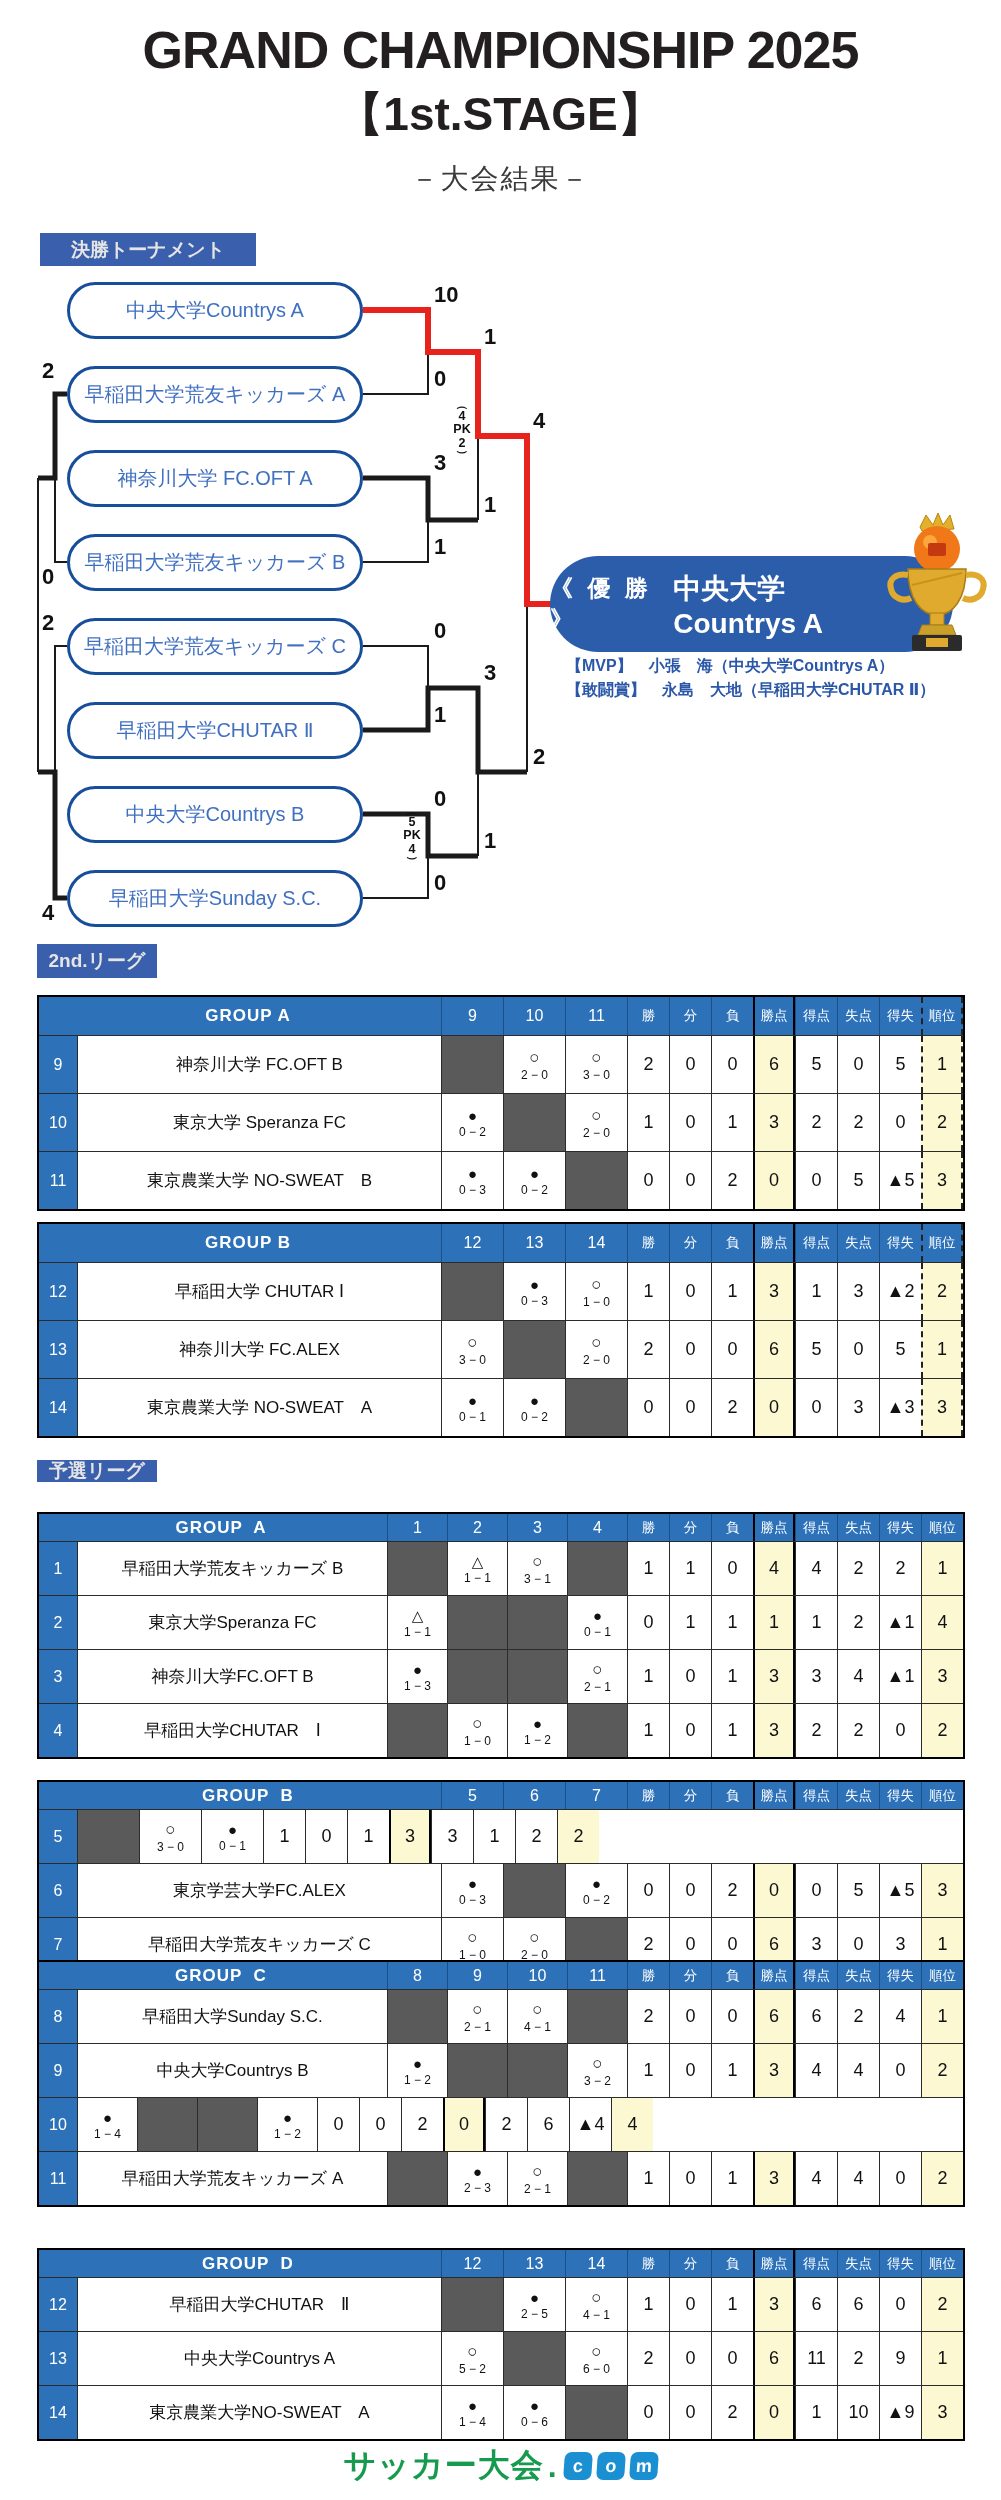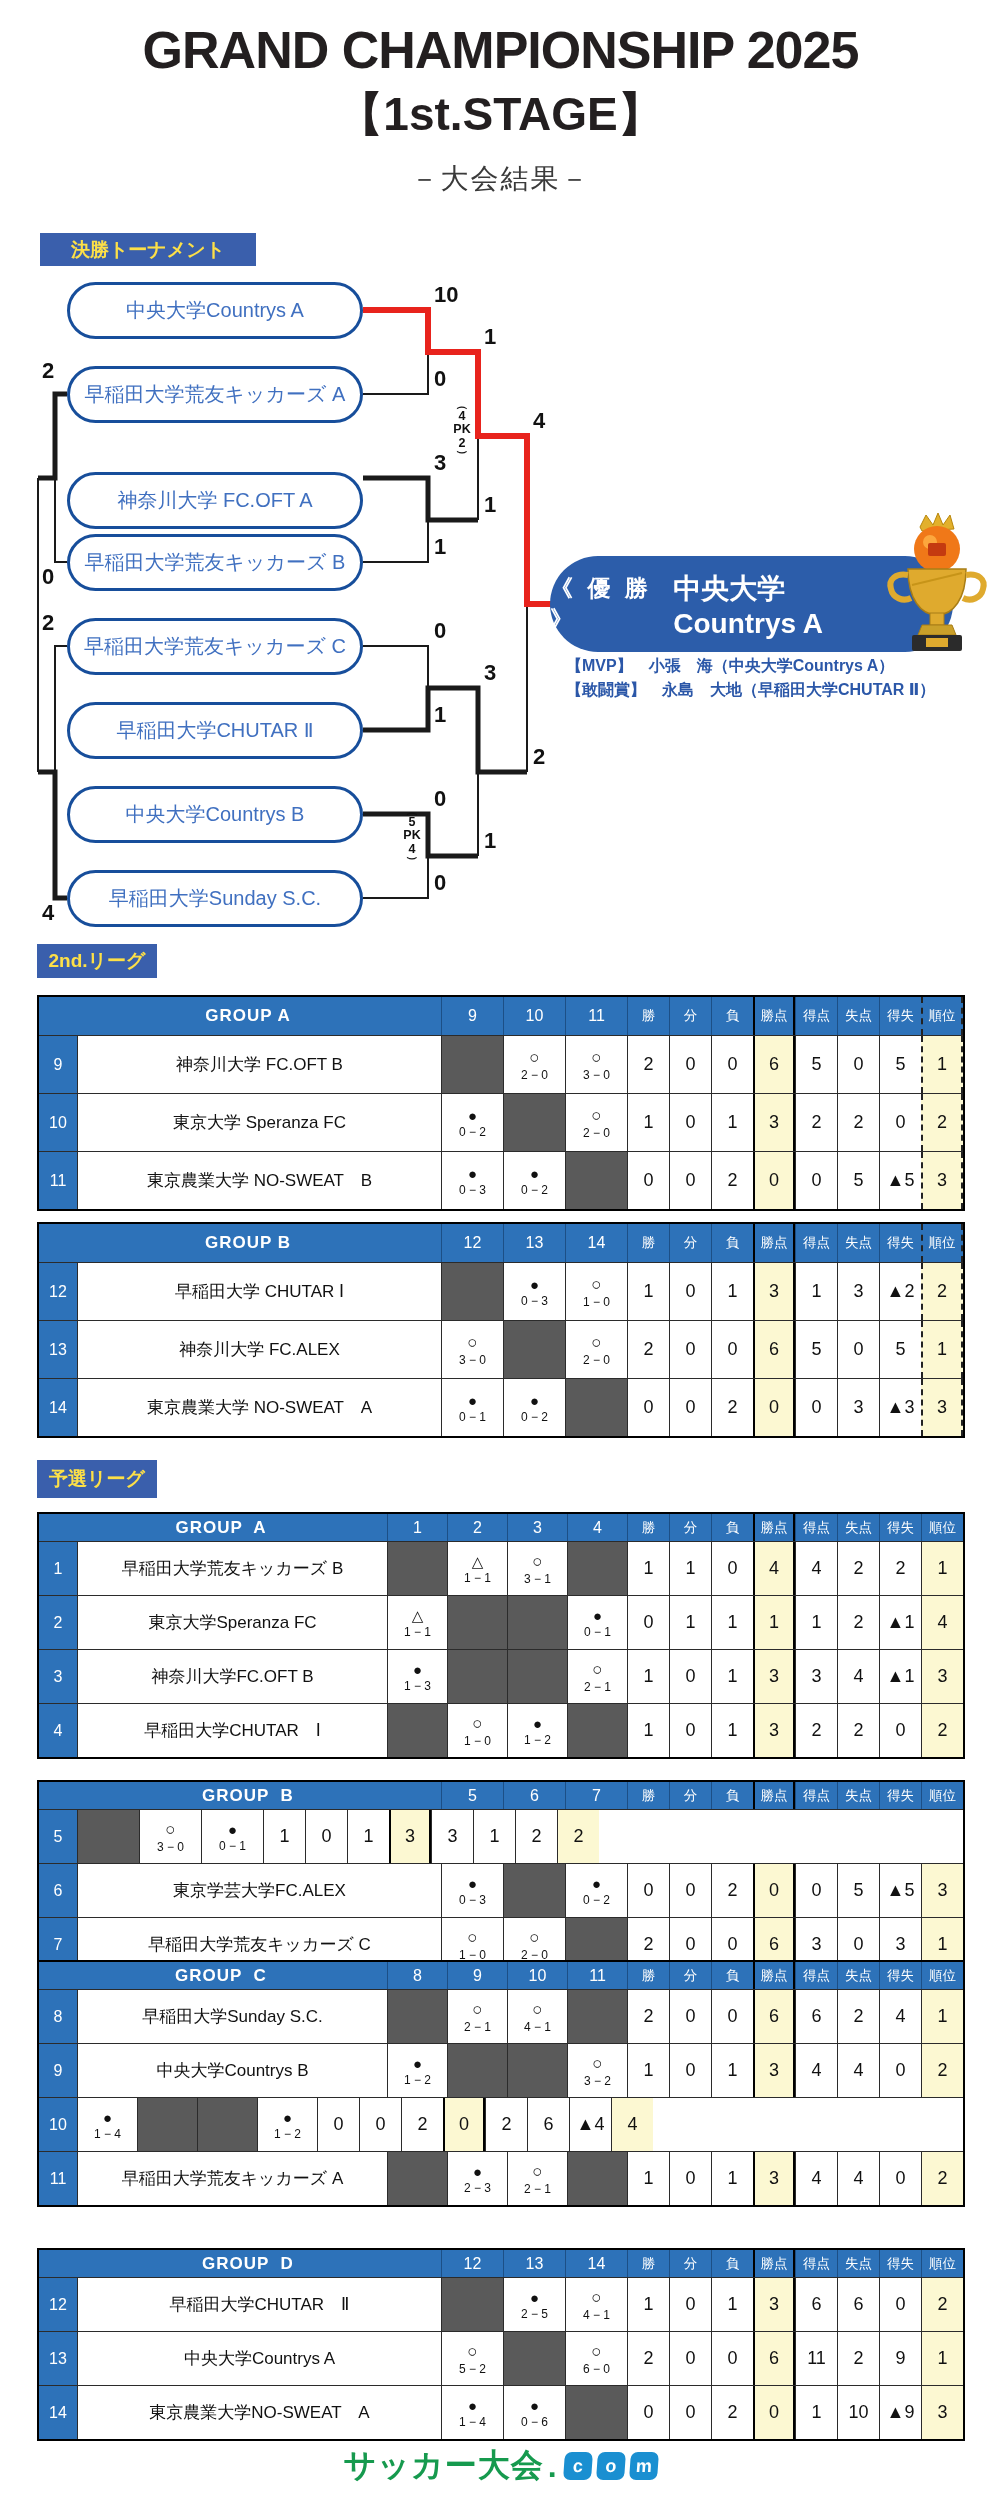--- a/index.html
+++ b/index.html
@@ -6,21 +6,21 @@
   body{
     width:1001px;height:2500px;position:relative;background:#fff;overflow:hidden;
     font-family:"Liberation Sans","DejaVu Sans",sans-serif;color:#111;
   }
   .abs{position:absolute;}
   
   .title1{left:0;top:20px;width:1001px;text-align:center;font-size:52px;font-weight:bold;letter-spacing:-1px;color:#231f20;}
   .title2{left:0;top:84px;width:1001px;text-align:center;font-size:46px;font-weight:bold;color:#231f20;}
   .title3{left:0;top:160px;width:1001px;text-align:center;font-size:28px;font-weight:normal;color:#3a3a3a;letter-spacing:2px;}
   
-  .sec-label{background:#3a5fac;color:#fde047;display:flex;align-items:center;justify-content:center;
+  .sec-label{background:#3a5fac;color:#e5e5e5;display:flex;align-items:center;justify-content:center;
     font-size:19px;font-weight:600;box-shadow:inset 0 0 0 1px #3a5fac;}
   
   .bracket-team{left:67px;width:296px;height:57px;border:3px solid #174e9b;border-radius:29px;background:#fff;
     display:flex;align-items:center;justify-content:center;font-size:20px;color:#4070c0;white-space:pre;box-sizing:border-box;}
   .bscore{font-size:22px;font-weight:600;color:#111;line-height:1;}
   .pk{display:flex;flex-direction:column;align-items:center;font-size:12.5px;font-weight:600;line-height:1.08;color:#111;}
   .pk .paren{transform:rotate(90deg);font-size:11px;line-height:0.9;}
   .winner-box{left:550px;top:556px;width:403px;height:96px;background:#2c5daa;border-radius:48px;
     display:flex;flex-direction:row;align-items:center;justify-content:center;color:#fff;padding-right:48px;box-sizing:border-box;}
   .winner-box .w1{font-size:23px;font-weight:600;letter-spacing:4px;}
@@ -87,21 +87,21 @@
     <path d="M363,814 H428 V856 H478"></path>
     <path d="M67,394 H55 V478 H38"></path>
     <path d="M67,898 H55 V772 H38"></path>
   </g>
 
   <path d="M363,310 H428 V352 H478 V436 H527 V604 H553" stroke="#e8231d" stroke-width="6" fill="none" stroke-linejoin="miter"></path>
 </svg>
 
 <div class="abs bracket-team" style="top:282px;">中央大学Countrys A</div>
 <div class="abs bracket-team" style="top:366px;">早稲田大学荒友キッカーズ A</div>
-<div class="abs bracket-team" style="top:450px;margin-top:22px;">神奈川大学 FC.OFT A</div>
+<div class="abs bracket-team" style="top:450px;">神奈川大学 FC.OFT A</div>
 <div class="abs bracket-team" style="top:534px;">早稲田大学荒友キッカーズ B</div>
 <div class="abs bracket-team" style="top:618px;">早稲田大学荒友キッカーズ C</div>
 <div class="abs bracket-team" style="top:702px;">早稲田大学CHUTAR Ⅱ</div>
 <div class="abs bracket-team" style="top:786px;">中央大学Countrys B</div>
 <div class="abs bracket-team" style="top:870px;">早稲田大学Sunday S.C.</div>
 
 <span class="abs bscore" style="left:434px;top:284px;">10</span>
 <span class="abs bscore" style="left:434px;top:368px;">0</span>
 <span class="abs bscore" style="left:434px;top:452px;">3</span>
 <span class="abs bscore" style="left:434px;top:536px;">1</span>
@@ -313,21 +313,21 @@
       <div class="cell c-stat">0</div>
       <div class="cell c-stat">2</div>
       <div class="cell c-stat winpts yellow">0</div>
       <div class="cell c-stat">0</div>
       <div class="cell c-stat">3</div>
       <div class="cell c-stat">▲3</div>
       <div class="cell c-stat rank yellow">3</div>
     </div>
   </div>
 
-<div class="abs sec-label" style="left:37px;top:1460px;width:120px;height:38px;">予選リーグ</div>
+<div class="abs sec-label" style="left:37px;top:1460px;width:120px;height:22px;">予選リーグ</div>
 <div class="abs tbl short wide" style="top:1512px;">
     <div class="thead">
       <div class="cell c-group">GROUP  A</div>
       <div class="cell c-match">1</div>
       <div class="cell c-match">2</div>
       <div class="cell c-match">3</div>
       <div class="cell c-match">4</div>
       <div class="cell c-stat">勝</div>
       <div class="cell c-stat">分</div>
       <div class="cell c-stat">負</div>

